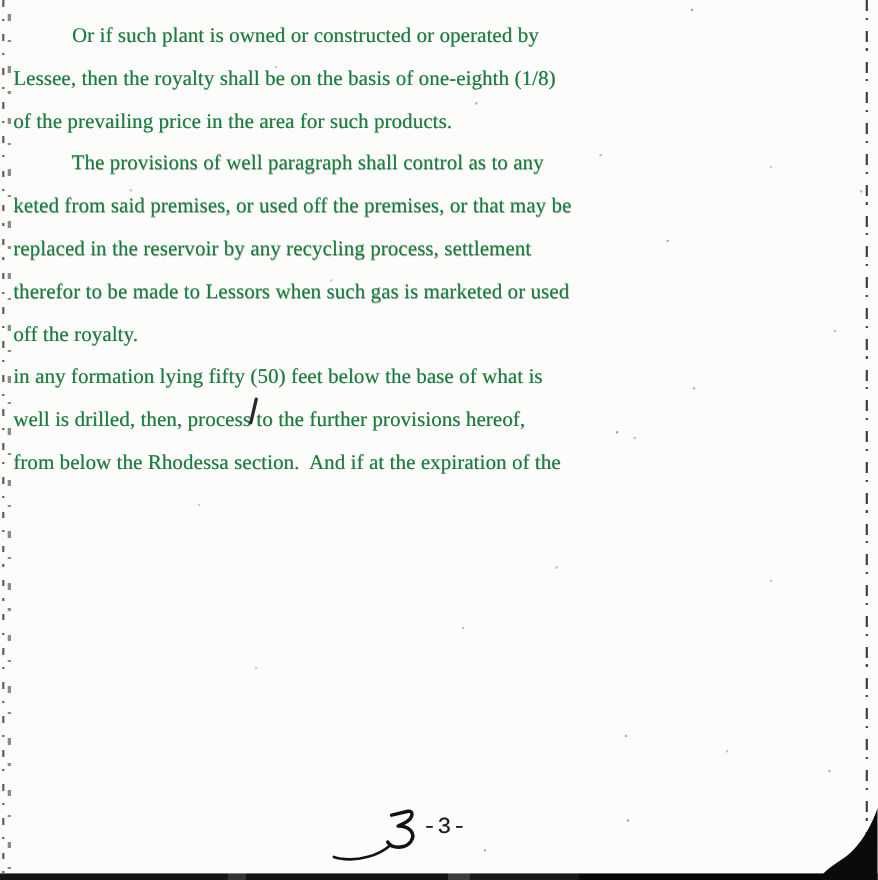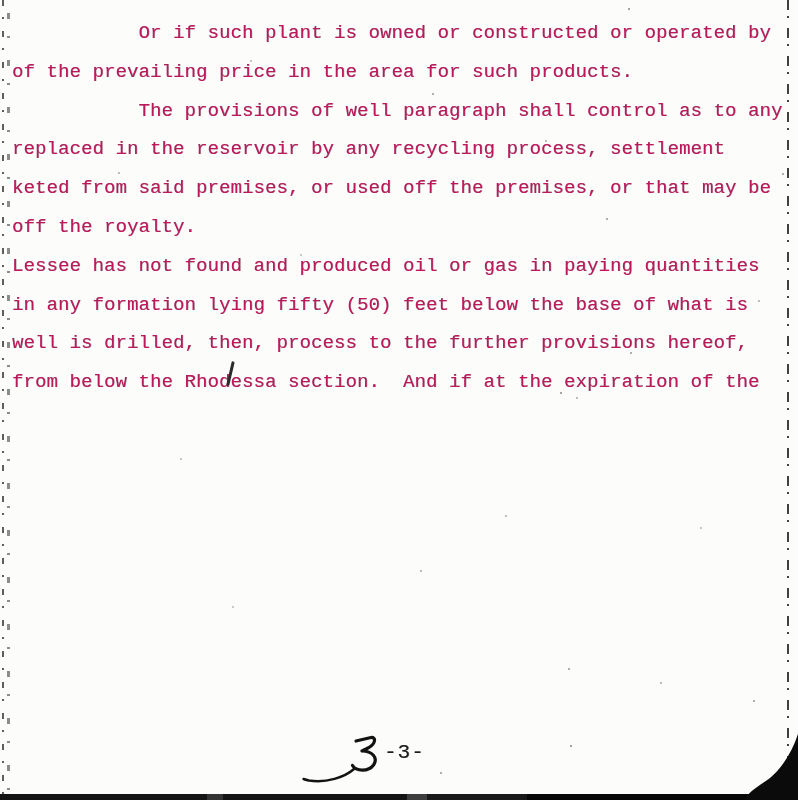--- a/index.html
+++ b/index.html
@@ -17,25 +17,25 @@
 
   
   .text-block {
     position: absolute;
     top: 14px;
     left: 12px;
     width: 780px;
   }
   .line {
     white-space: pre;
-    font-family: Liberation Mono, monospace;
+    font-family: Liberation Serif, serif;
     font-size: 19px;
     line-height: 38.8px;
     height: 38.8px;
-    color: #be185d;
+    color: #15803d;
     letter-spacing: 0.1px;
     text-shadow: 0.4px 0.4px 0 rgba(40,40,40,0.45);
   }
 
   
   .pen-mark {
     position: absolute;
     left: 229px;
     top: 361px;
     width: 2.5px;
@@ -133,26 +133,27 @@
       570px 745px 0 rgba(0,0,0,.35),
       440px 772px 0 rgba(0,0,0,.3),
       963px -1000px 0 transparent;
   }
 </style>
 </head>
 <body>
 
 <div class="text-block">
   <div class="line">           Or if such plant is owned or constructed or operated by</div>
+  <div class="line">Lessee, then the royalty shall be on the basis of one-eighth (1/8)</div>
   <div class="line">of the prevailing price in the area for such products.</div>
   <div class="line">           The provisions of well paragraph shall control as to any</div>
+  <div class="line">keted from said premises, or used off the premises, or that may be</div>
   <div class="line">replaced in the reservoir by any recycling process, settlement</div>
-  <div class="line">keted from said premises, or used off the premises, or that may be</div>
+  <div class="line">therefor to be made to Lessors when such gas is marketed or used</div>
   <div class="line">off the royalty.</div>
-  <div class="line">Lessee has not found and produced oil or gas in paying quantities</div>
   <div class="line">in any formation lying fifty (50) feet below the base of what is</div>
   <div class="line">well is drilled, then, process to the further provisions hereof,</div>
   <div class="line">from below the Rhodessa section.  And if at the expiration of the</div>
 </div>
 
 <div class="pen-mark"></div>
 
 <svg class="hw-three" width="85" height="56" viewBox="0 0 85 56">
   <path d="M 56 9 L 71 5.5 C 76 5, 76 11, 69 15.5 L 62 19 C 72 19, 78.5 25.5, 73.5 33 C 68.5 40, 56 39.5, 52.5 33.5" fill="none" stroke="#131313" stroke-width="3.2" stroke-linecap="round" stroke-linejoin="round"></path>
   <path d="M 54 37 C 45 45, 26 51.5, 9 48.5 C 6.5 48, 5 47.5, 3.5 47" fill="none" stroke="#131313" stroke-width="2.4" stroke-linecap="round"></path>

